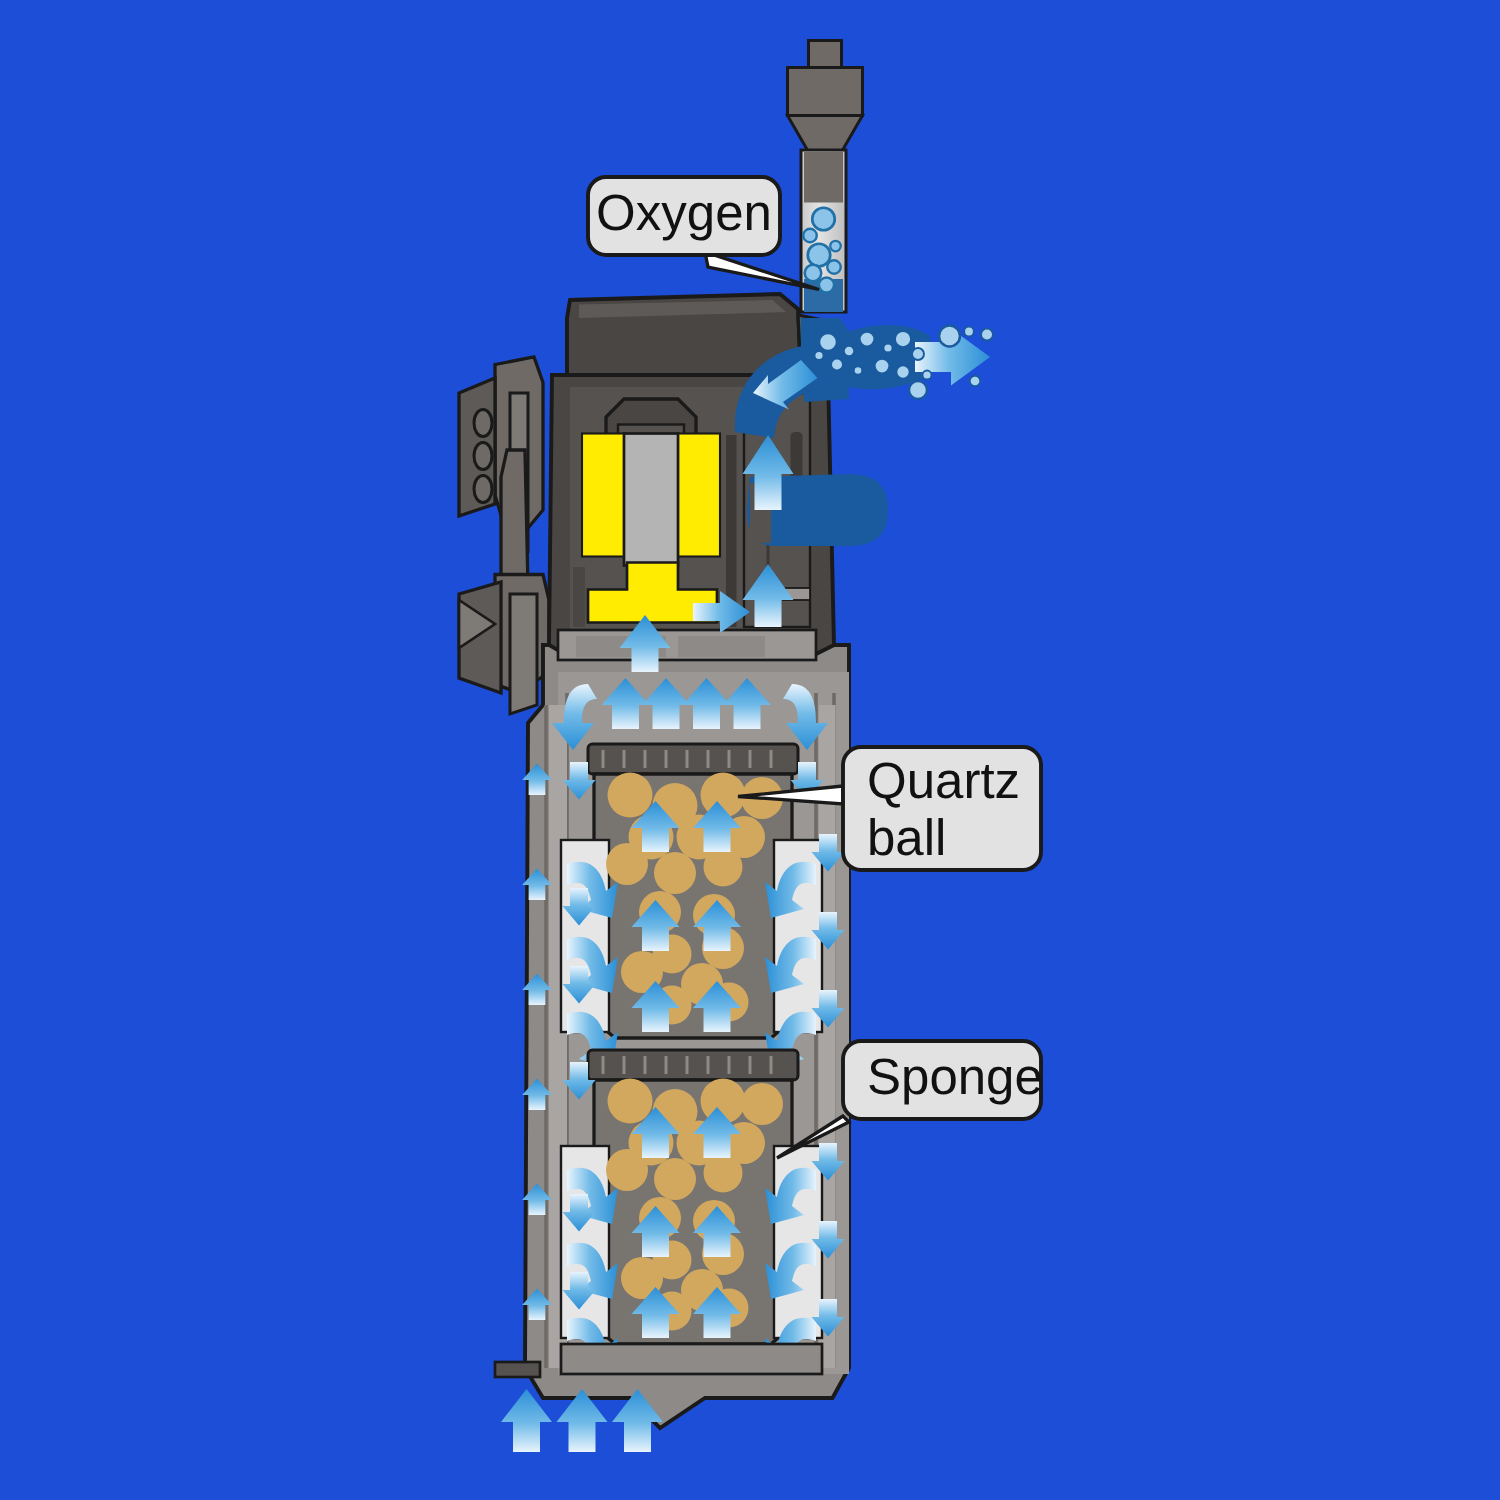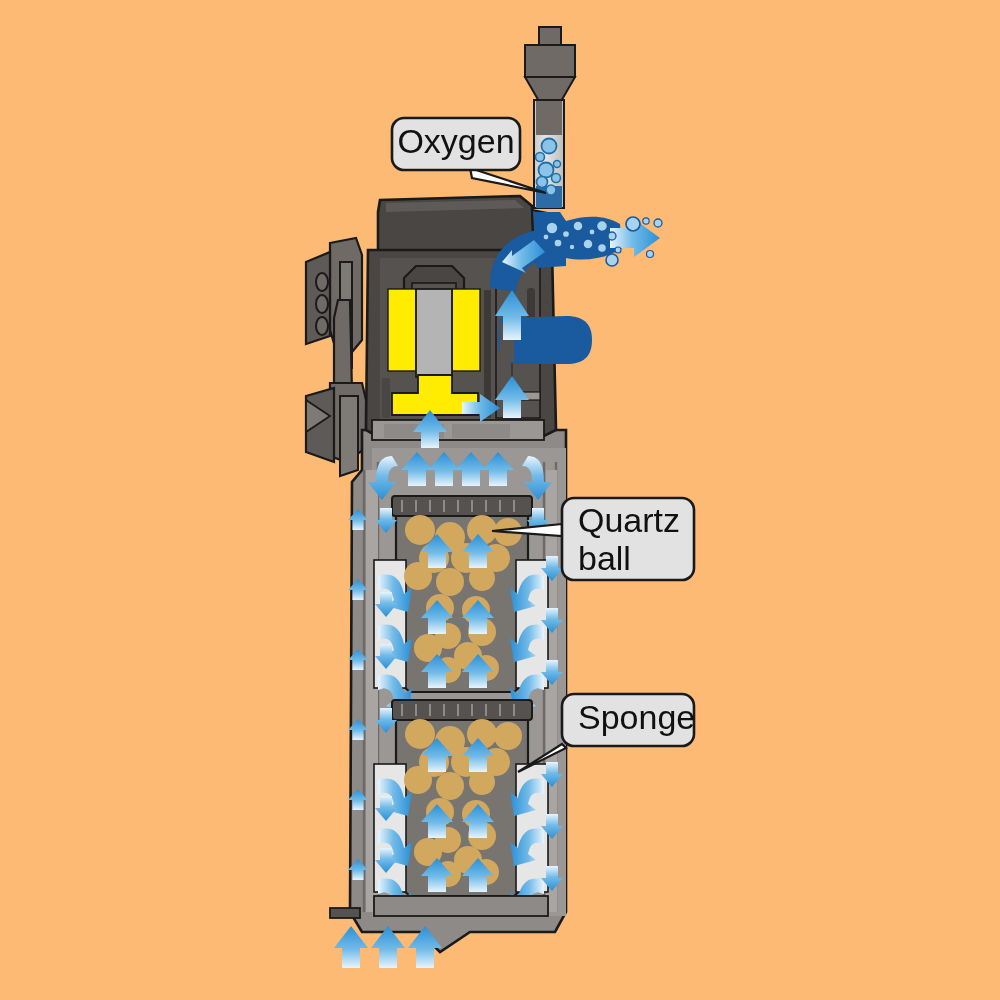--- a/index.html
+++ b/index.html
@@ -1,19 +1,19 @@
 <!DOCTYPE html>
 <html><head>
 <meta charset="utf-8">
 <title>Internal Aquarium Filter Cutaway Diagram</title>
 <style>
   html,body{margin:0;padding:0;background:#ffffff;}
   body{width:1000px;height:1000px;overflow:hidden;
        font-family:"Liberation Sans","DejaVu Sans",sans-serif;}
-  #stage{position:relative;width:1000px;height:1000px;background:#fdba74;}
+  #stage{position:relative;width:1000px;height:1000px;background:#1d4ed8;}
   svg{display:block;}
   .lbl-text{font-family:"Liberation Sans","DejaVu Sans",sans-serif;
             font-size:34px;fill:#111111;}
   .callout-box{fill:#e2e2e2;stroke:#1a1a1a;stroke-width:2.6;}
   .callout-tail{fill:#ffffff;stroke:#1a1a1a;stroke-width:2.2;}
 </style>
 </head>
 <body>
 
 <div id="stage">

